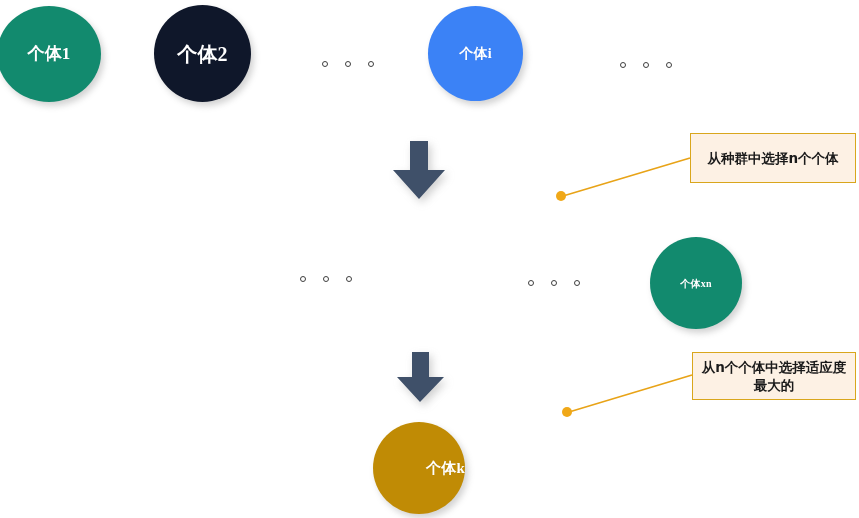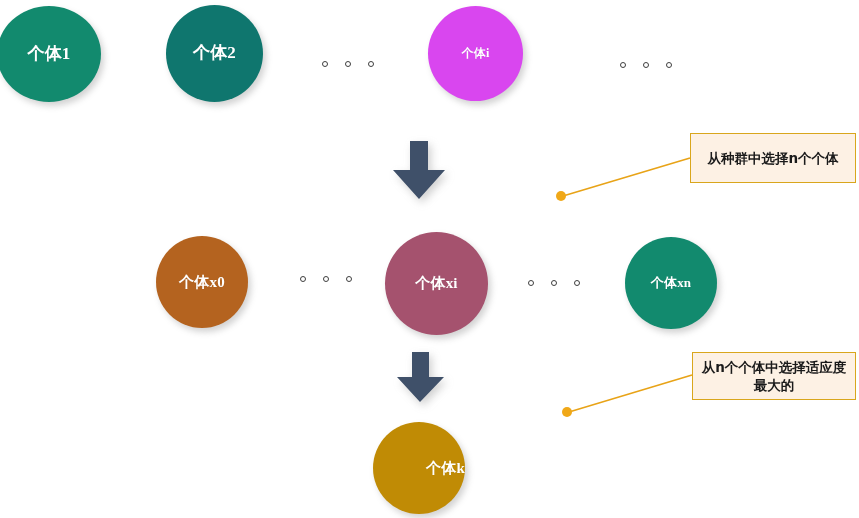--- a/index.html
+++ b/index.html
@@ -100,70 +100,64 @@
     <line x1="563" y1="196" x2="690" y2="158" stroke="#e8a317" stroke-width="1.6"></line>
     <circle cx="561" cy="196" r="5" fill="#f0a818"></circle>
     <line x1="569" y1="412" x2="692" y2="375" stroke="#e8a317" stroke-width="1.6"></line>
     <circle cx="567" cy="412" r="5" fill="#f0a818"></circle>
   </svg>
 
   <div class="node" style="left:-3px; top:6px; width:104px; height:96px; background:#128a6e; font-size:17px;">
     <span class="label">个体1</span>
   </div>
 
-  <div class="node" style="left:166px; top:5px; width:97px; height:97px; background:#0f766e; font-size:17px;">
+  <div class="node" style="left:154px; top:5px; width:97px; height:97px; background:#0f172a; font-size:20px;">
     <span class="label">个体2</span>
   </div>
 
   <div class="ellipsis" style="left:322px; top:61px;">
     <span class="dot"></span>
     <span class="dot"></span>
     <span class="dot"></span>
   </div>
 
-  <div class="node" style="left:428px; top:6px; width:95px; height:95px; background:#d946ef; font-size:12px;">
+  <div class="node" style="left:428px; top:6px; width:95px; height:95px; background:#3b82f6; font-size:14px;">
     <span class="label">个体i</span>
   </div>
 
   <div class="ellipsis" style="left:620px; top:62px;">
     <span class="dot"></span>
     <span class="dot"></span>
     <span class="dot"></span>
   </div>
 
 
   <svg class="arrow" style="left:392px; top:141px;" width="54" height="60" viewBox="0 0 54 60" xmlns="http://www.w3.org/2000/svg">
     <polygon points="18,0 36,0 36,29 53,29 27,58 1,29 18,29" fill="#3f5069"></polygon>
   </svg>
 
   <div class="callout" style="left:690px; top:133px; width:166px; height:50px;">
     <span>从种群中选择n个个体</span>
   </div>
 
-  <div class="node" style="left:156px; top:236px; width:92px; height:92px; background:#b4631f; font-size:15px;">
-    <span class="label">个体x0</span>
-  </div>
 
   <div class="ellipsis" style="left:300px; top:276px;">
     <span class="dot"></span>
     <span class="dot"></span>
     <span class="dot"></span>
   </div>
 
-  <div class="node" style="left:385px; top:232px; width:103px; height:103px; background:#a5526e; font-size:15px;">
-    <span class="label">个体xi</span>
-  </div>
 
   <div class="ellipsis" style="left:528px; top:280px;">
     <span class="dot"></span>
     <span class="dot"></span>
     <span class="dot"></span>
   </div>
 
-  <div class="node" style="left:625px; top:237px; width:92px; height:92px; background:#128a6e; font-size:13px;">
+  <div class="node" style="left:650px; top:237px; width:92px; height:92px; background:#128a6e; font-size:10px;">
     <span class="label">个体xn</span>
   </div>
 
   <svg class="arrow" style="left:396px; top:352px;" width="50" height="52" viewBox="0 0 50 52" xmlns="http://www.w3.org/2000/svg">
     <polygon points="16,0 33,0 33,25 48,25 24,50 1,25 16,25" fill="#3f5069"></polygon>
   </svg>
 
   <div class="callout" style="left:692px; top:352px; width:164px; height:48px;">
     <span>从n个个体中选择适应度最大的</span>
   </div>

